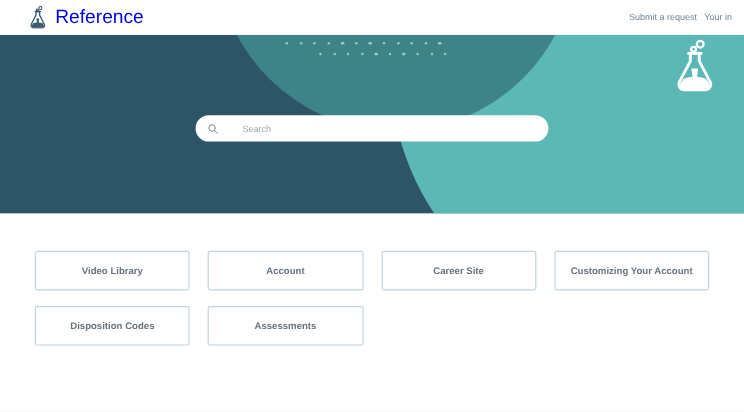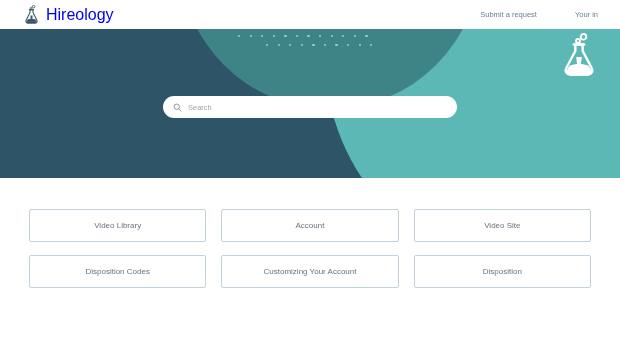--- a/index.html
+++ b/index.html
@@ -40,24 +40,24 @@
   }
 
   #brand-logo {
     width: 15px;
     height: 19px;
     display: block;
   }
 
   #header-nav {
     margin-left: auto;
-    margin-right: 22px;
-    display: flex;
-    align-items: center;
-    gap: 38px;
+    margin-right: 10px;
+    display: flex;
+    align-items: center;
+    gap: 6px;
   }
 
   .header-link {
     font-size: 7.5px;
     color: #6b8494;
     text-decoration: none;
     white-space: nowrap;
   }
 
   
@@ -130,21 +130,21 @@
     position: absolute;
     left: 163px;
     top: 67px;
     width: 294px;
     height: 22px;
     background: #ffffff;
     border-radius: 11px;
     display: flex;
     align-items: center;
     padding: 0 10px;
-    gap: 6px;
+    gap: 20px;
   }
 
   #search-icon { width: 9px; height: 9px; flex: 0 0 auto; display:block; }
 
   #search-input {
     border: none;
     outline: none;
     background: transparent;
     font-family: "Liberation Sans", sans-serif;
     font-size: 7.5px;
@@ -159,23 +159,24 @@
     position: absolute;
     top: 178px; left: 0;
     width: 620px;
     height: 165px;
     background: #ffffff;
     padding: 31px 29px 0 29px;
   }
 
   #category-grid {
     display: grid;
-    grid-template-columns: repeat(3, 1fr);
+    grid-template-columns: repeat(4, 1fr);
     column-gap: 15px;
     row-gap: 13px;
+    font-weight: bold;
   }
 
   .category-block {
     height: 33px;
     border: 1px solid #c2d2dc;
     border-radius: 2px;
     background: #ffffff;
     display: flex;
     align-items: center;
     justify-content: center;
@@ -202,21 +203,21 @@
       <span>
         <svg id="brand-logo" viewBox="0 0 15 19" xmlns="http://www.w3.org/2000/svg">
           <circle cx="9.6" cy="1.6" r="1.25" fill="none" stroke="#3d5a6c" stroke-width="0.9"></circle>
           <circle cx="7.1" cy="3.3" r="0.85" fill="none" stroke="#3d5a6c" stroke-width="0.9"></circle>
           <path d="M6.0 4.6 L6.0 7.6 L2.1 15.2 C1.4 16.6 2.4 18.2 4.0 18.2 L11.0 18.2 C12.6 18.2 13.6 16.6 12.9 15.2 L9.0 7.6 L9.0 4.6 Z" fill="none" stroke="#3d5a6c" stroke-width="1.1" stroke-linejoin="round"></path>
           <path d="M5.4 4.6 L9.6 4.6" stroke="#3d5a6c" stroke-width="1.1" stroke-linecap="round"></path>
           <path d="M6.3 10.4 L8.7 10.4 L8.0 15.6 L7.0 15.6 Z" fill="#3d5a6c"></path>
           <path d="M3.5 14.4 C5.5 13.4 9.5 13.4 11.5 14.4 L12.6 16.4 C12.9 17.3 12.1 18.0 11.0 18.0 L4.0 18.0 C2.9 18.0 2.1 17.3 2.4 16.4 Z" fill="#3d5a6c"></path>
         </svg>
       </span>
-      <span>Hireology</span>
+      <span>Reference</span>
     </a>
 
     <div id="header-nav">
       <a class="header-link" href="#">Submit a request</a>
       <a class="header-link" href="#">Your in</a>
     </div>
 
   </div>
 
   <div id="hero">
@@ -280,29 +281,29 @@
     <div id="category-grid">
 
       <a class="category-block" href="#">
         <span class="category-label">Video Library</span>
       </a>
       <a class="category-block" href="#">
         <span class="category-label">Account</span>
       </a>
 
       <a class="category-block" href="#">
-        <span class="category-label">Video Site</span>
-      </a>
+        <span class="category-label">Career Site</span>
+      </a>
+      <a class="category-block" href="#">
+        <span class="category-label">Customizing Your Account</span>
+      </a>
+
       <a class="category-block" href="#">
         <span class="category-label">Disposition Codes</span>
       </a>
-
-      <a class="category-block" href="#">
-        <span class="category-label">Customizing Your Account</span>
-      </a>
-      <a class="category-block" href="#">
-        <span class="category-label">Disposition</span>
+      <a class="category-block" href="#">
+        <span class="category-label">Assessments</span>
       </a>
 
     </div>
   </div>
 
 </div>
 
 </body></html>

